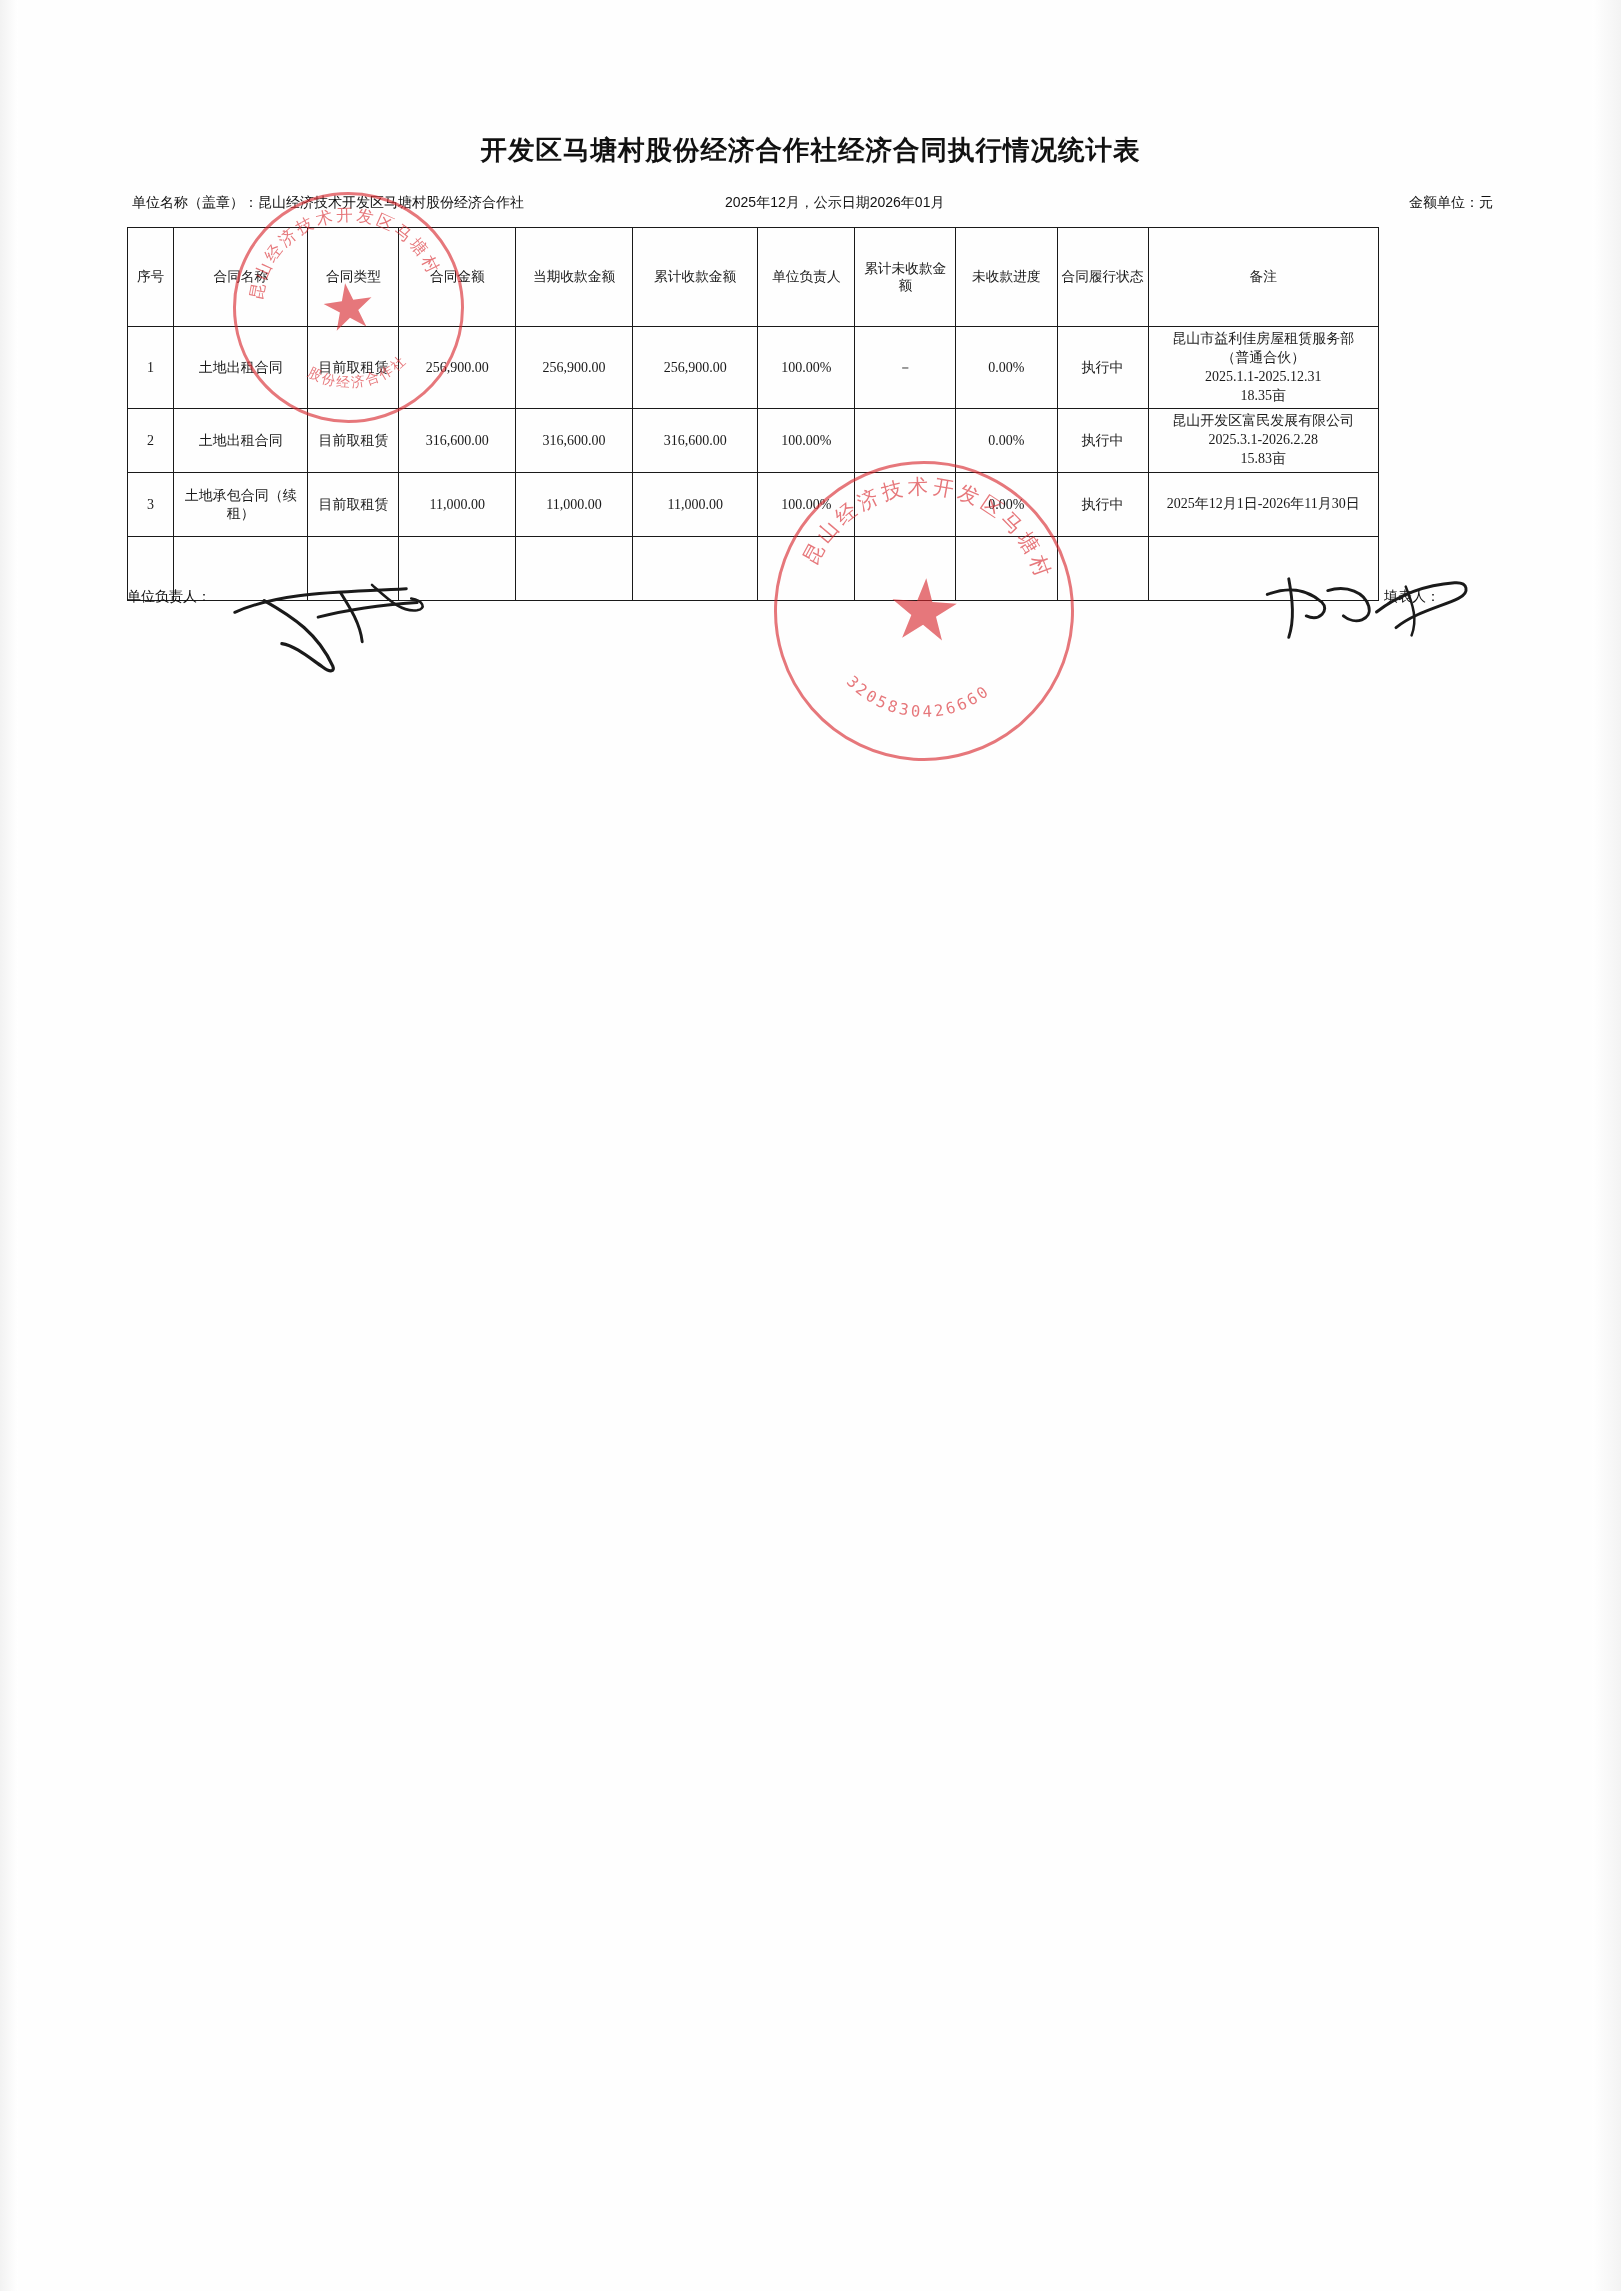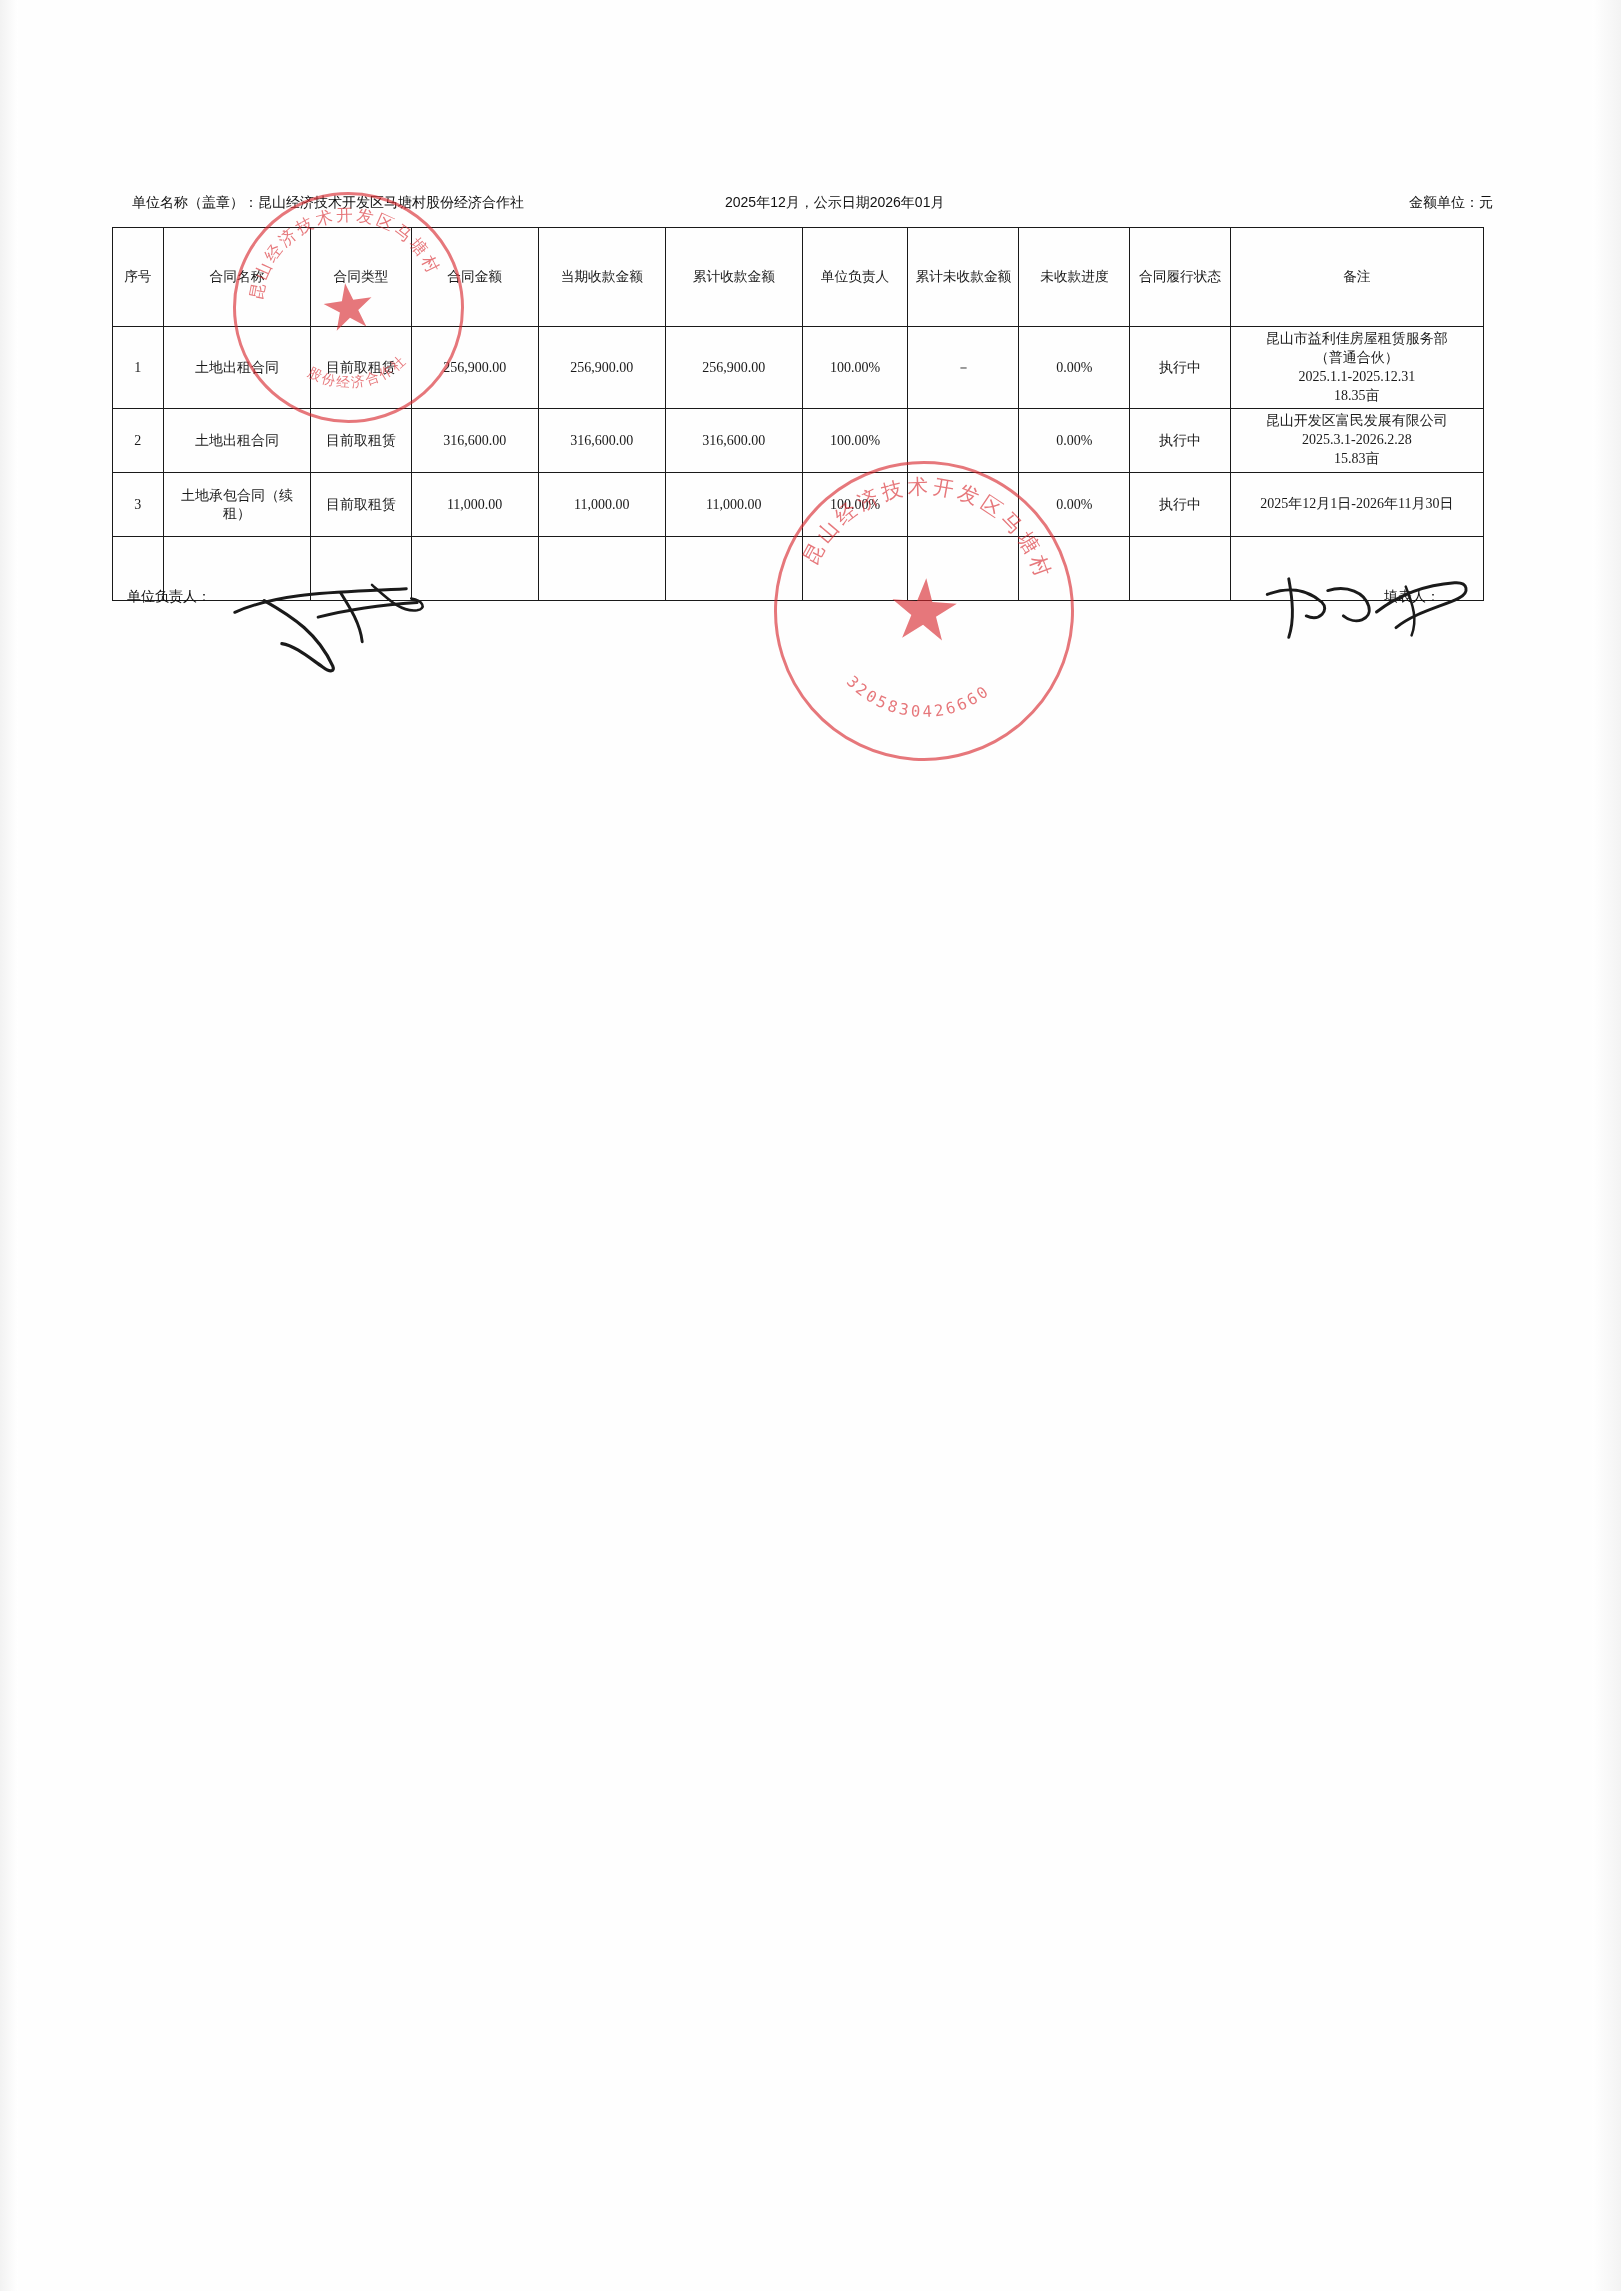--- a/index.html
+++ b/index.html
@@ -54,22 +54,22 @@
     font-size: 14px;
     font-family: "Liberation Sans", sans-serif;
   }
   .meta-left { position: absolute; left: 0; top: 0; white-space: nowrap; text-align: center; }
   .meta-center { position: absolute; left: 593px; top: 0; white-space: nowrap; }
   .meta-right { position: absolute; right: 1px; top: 0; white-space: nowrap; }
 
   table.main {
     position: absolute;
     top: 227px;
-    left: 112px;
-    width: 1372px;
+    left: 127px;
+    width: 1252px;
     border-collapse: collapse;
     font-size: 13.7px;
     font-family: "Liberation Sans", sans-serif;
   }
   table.main th, table.main td {
     border: 1px solid #1a1a1a;
     padding: 0;
     text-align: center;
     vertical-align: middle;
     color: #1a1a1a;
@@ -170,20 +170,21 @@
   .seal svg text { fill: #d8262c; }
 </style>
 </head>
 <body>
 
 <div class="page">
 
   <div class="scan-edge-left"></div>
   <div class="scan-edge-right"></div>
 
+  <div class="doc-title">开发区马塘村股份经济合作社经济合同执行情况统计表</div>
 
   <div class="meta-row">
     <div class="meta-left">单位名称（盖章）：昆山经济技术开发区马塘村股份经济合作社</div>
     <div class="meta-center">2025年12月，公示日期2026年01月</div>
     <div class="meta-right">金额单位：元</div>
   </div>
 
   <table class="main">
     <colgroup>
       <col style="width:47px">

